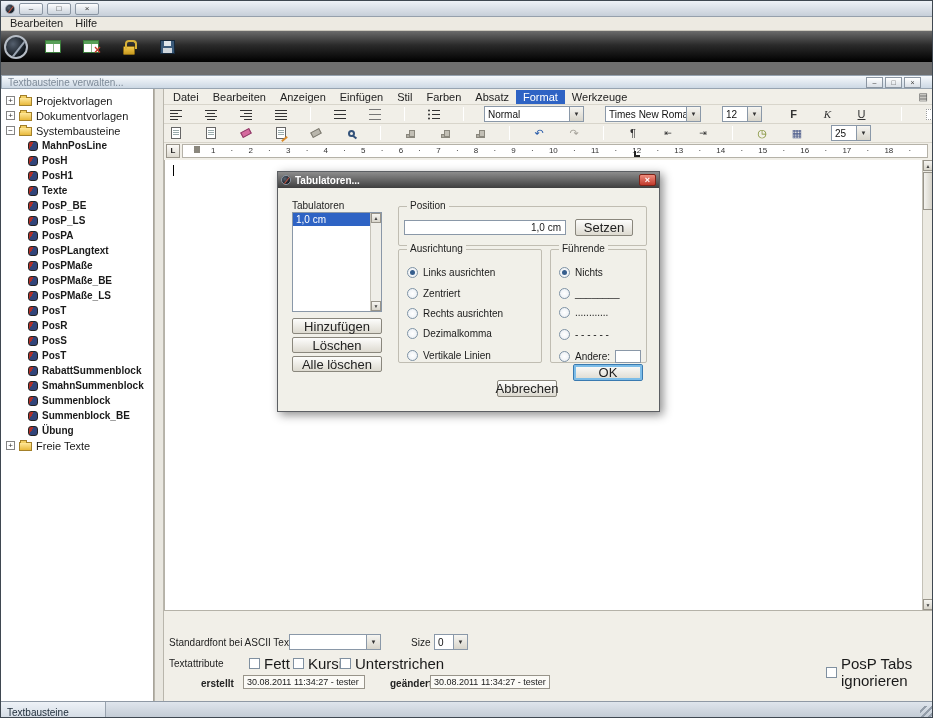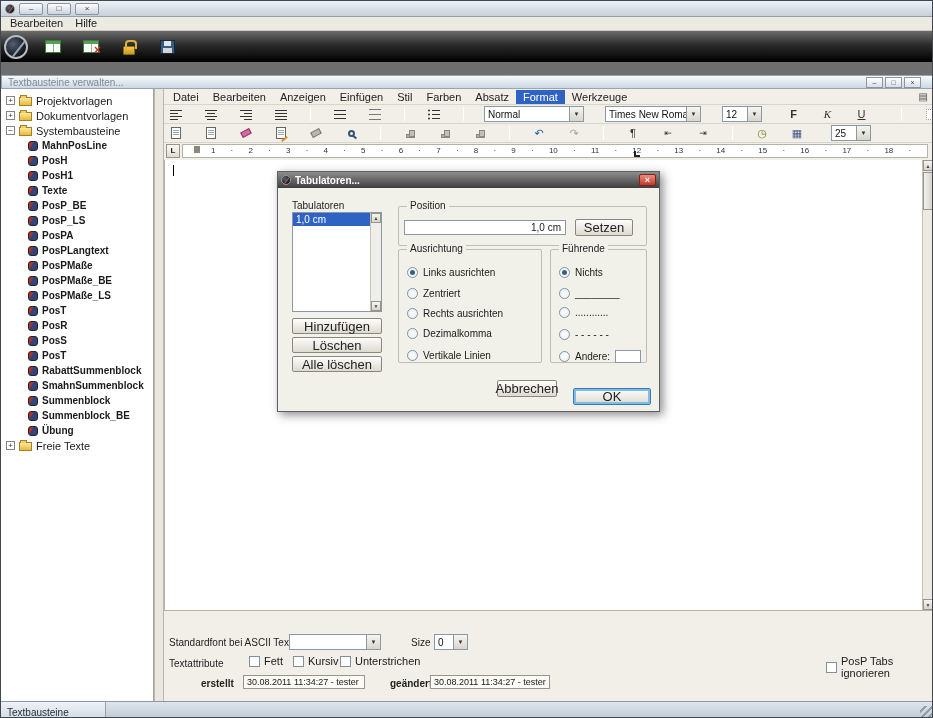--- a/index.html
+++ b/index.html
@@ -145,21 +145,21 @@
     font-size:6px;display:flex;align-items:center;justify-content:center;color:#555;flex:0 0 auto}
   .seg{height:13px;border:1px solid;border-color:#9a968a #fff #fff #9a968a;font-size:10px;
     line-height:11px;padding:0 5px;white-space:nowrap;flex:0 0 auto}
   .seg.fill{flex:1}
   .seg.gray{color:#a09d93}
 
   .esettings{position:absolute;left:0;top:538px;width:770px;height:74px;background:#f1efe8}
   .lbl{position:absolute;font-size:10px;color:#222;white-space:nowrap}
   .lbl.b{font-weight:bold}
   .scombo{position:absolute;height:16px}
-  .cbrow{position:absolute;display:flex;align-items:center;gap:4px;font-size:11px}
+  .cbrow{position:absolute;display:flex;align-items:center;gap:4px;font-size:15px}
   .cb{width:11px;height:11px;background:#fff;border:1px solid #8090a0;flex:0 0 auto}
   .datefield{position:absolute;height:14px;background:#fbfaf6;border:1px solid #98948a;
     font-size:9px;display:flex;align-items:center;padding:0 3px;white-space:nowrap}
 
   
   .dialog{position:absolute;left:276px;top:170px;width:383px;height:241px;background:#f1f0e9;
     border:1px solid #5c5f63;box-shadow:3px 3px 9px rgba(0,0,0,.45);z-index:40}
   .dlg-title{height:16px;background:linear-gradient(#8d8d8d,#3e3e3e);display:flex;align-items:center;
     gap:4px;padding:0 3px;color:#fff;font-weight:bold;font-size:10px}
   .dlg-close{margin-left:auto;width:17px;height:12px;background:linear-gradient(#ef8d7e,#c0392b);
@@ -616,21 +616,21 @@
         <span class="radio"></span>
         <span>Dezimalkomma</span>
       </span>
       <span class="rrow" style="top:100px">
         <span class="radio"></span>
         <span>Vertikale Linien</span>
       </span>
     </div>
 
     <span class="btn" style="left:219px;top:208px;width:60px;height:17px">Abbrechen</span>
-    <span class="btn default" style="left:295px;top:216px;width:78px;height:17px">OK</span>
+    <span class="btn default" style="left:295px;top:192px;width:70px;height:17px">OK</span>
   </div>
 
   <div class="statusbar">
     <span class="sb-left">Textbausteine</span>
     <span class="grip"></span>
   </div>
 
 </div>
 
 </body></html>

